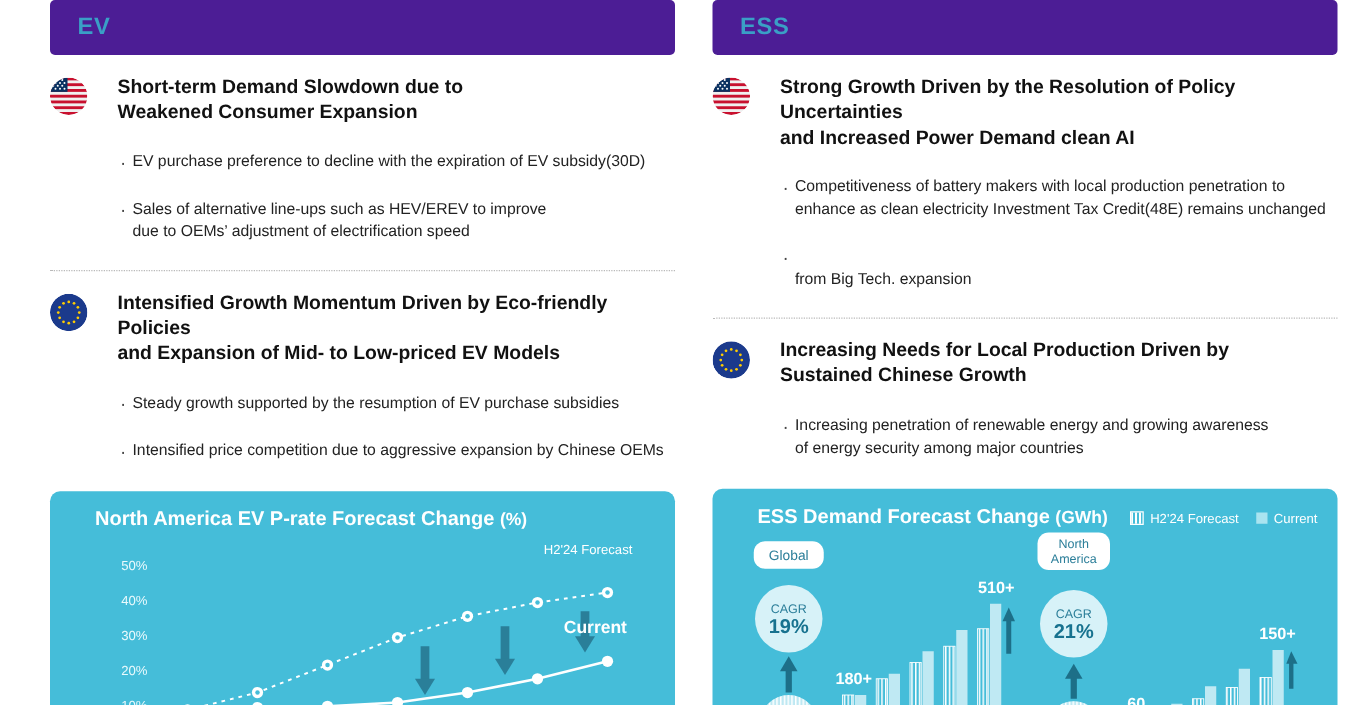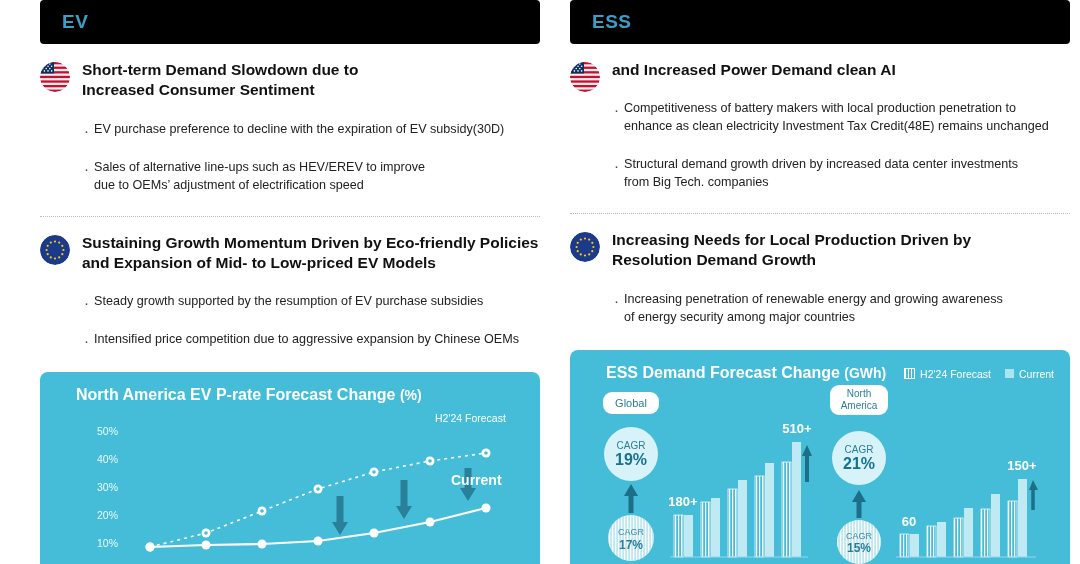--- a/index.html
+++ b/index.html
@@ -9,26 +9,26 @@
     font-family:"Liberation Sans", sans-serif;
     color:#1b1b1b;
     overflow:hidden;
   }
   .page{position:relative;width:1080px;height:564px;}
   .col{position:absolute;top:0;width:500px;}
   .col-left{left:40px;}
   .col-right{left:570px;}
 
   .section-header{
-    height:44px;background:#000000;border-radius:4px;
+    height:44px;background:#4c1d95;border-radius:4px;
     display:flex;align-items:center;padding-left:22px;
     font-size:19px;font-weight:bold;color:#3a9fc6;letter-spacing:.5px;
   }
 
-  .block{margin-top:16px;display:flex;gap:12px;}
+  .block{margin-top:16px;display:flex;gap:24px;}
   .flag{width:30px;height:30px;border-radius:50%;flex:0 0 30px;margin-top:2px;overflow:hidden;position:relative;}
   .flag svg{display:block;}
   .block-body{flex:1;}
   .block-title{
     font-size:15.5px;font-weight:bold;line-height:1.32;color:#111;
     margin-bottom:7px;
   }
   ul.bullets{margin:0;padding:0;list-style:none;}
   ul.bullets li{
     position:relative;padding-left:12px;font-size:12.6px;line-height:1.42;
@@ -107,21 +107,21 @@
               <circle cx="4.4" cy="8.9" r="0.8"></circle>
                 <circle cx="8" cy="8.9" r="0.8"></circle>
                 <circle cx="11.6" cy="8.9" r="0.8"></circle>
             </g>
           </g>
         </svg>
       </div>
       <div class="block-body">
         <div class="block-title">
           <div>Short-term Demand Slowdown due to</div>
-          <div>Increased Consumer Sentiment</div>
+          <div>Weakened Consumer Expansion</div>
         </div>
         <ul class="bullets">
           <li>
             <span>EV purchase preference to decline with the expiration of EV subsidy(30D)</span>
           </li>
           <li>
             <span>Sales of alternative line-ups such as HEV/EREV to improve</span><br>
             <span>due to OEMs’ adjustment of electrification speed</span>
           </li>
         </ul>
@@ -145,21 +145,21 @@
               <circle cx="10.8" cy="22.4" r="1.1"></circle>
             <circle cx="7.7" cy="19.2" r="1.1"></circle>
               <circle cx="6.6" cy="15" r="1.1"></circle>
             <circle cx="7.7" cy="10.8" r="1.1"></circle>
               <circle cx="10.8" cy="7.6" r="1.1"></circle>
           </g>
         </svg>
       </div>
       <div class="block-body">
         <div class="block-title">
-          <div>Sustaining Growth Momentum Driven by Eco-friendly Policies</div>
+          <div>Intensified Growth Momentum Driven by Eco-friendly Policies</div>
           <div>and Expansion of Mid- to Low-priced EV Models</div>
         </div>
         <ul class="bullets">
           <li>
             <span>Steady growth supported by the resumption of EV purchase subsidies</span><br>
           </li>
           <li>
             <span>Intensified price competition due to aggressive expansion by Chinese OEMs</span>
           </li>
         </ul>
@@ -275,30 +275,31 @@
                 <circle cx="9.8" cy="6.6" r="0.8"></circle>
               <circle cx="4.4" cy="8.9" r="0.8"></circle>
                 <circle cx="8" cy="8.9" r="0.8"></circle>
                 <circle cx="11.6" cy="8.9" r="0.8"></circle>
             </g>
           </g>
         </svg>
       </div>
       <div class="block-body">
         <div class="block-title">
+          <div>Strong Growth Driven by the Resolution of Policy Uncertainties</div>
           <div>and Increased Power Demand clean AI</div>
         </div>
         <ul class="bullets">
           <li>
             <span>Competitiveness of battery makers with local production penetration to</span><br>
             <span>enhance as clean electricity Investment Tax Credit(48E) remains unchanged</span>
           </li>
           <li>
-            <span>Structural demand growth driven by increased data center investments</span><br>
-            <span>from Big Tech. companies</span>
+            <br>
+            <span>from Big Tech. expansion</span>
           </li>
         </ul>
       </div>
     </div>
 
     <div class="divider"></div>
 
     <div class="block">
       <div class="flag">
         <svg width="30" height="30" viewBox="0 0 30 30">
@@ -315,21 +316,21 @@
             <circle cx="7.7" cy="19.2" r="1.1"></circle>
               <circle cx="6.6" cy="15" r="1.1"></circle>
             <circle cx="7.7" cy="10.8" r="1.1"></circle>
               <circle cx="10.8" cy="7.6" r="1.1"></circle>
           </g>
         </svg>
       </div>
       <div class="block-body">
         <div class="block-title">
           <div>Increasing Needs for Local Production Driven by</div>
-          <div>Resolution Demand Growth</div>
+          <div>Sustained Chinese Growth</div>
         </div>
         <ul class="bullets">
           <li>
             <span>Increasing penetration of renewable energy and growing awareness</span><br>
             <span>of energy security among major countries</span>
           </li>
         </ul>
       </div>
     </div>
 

